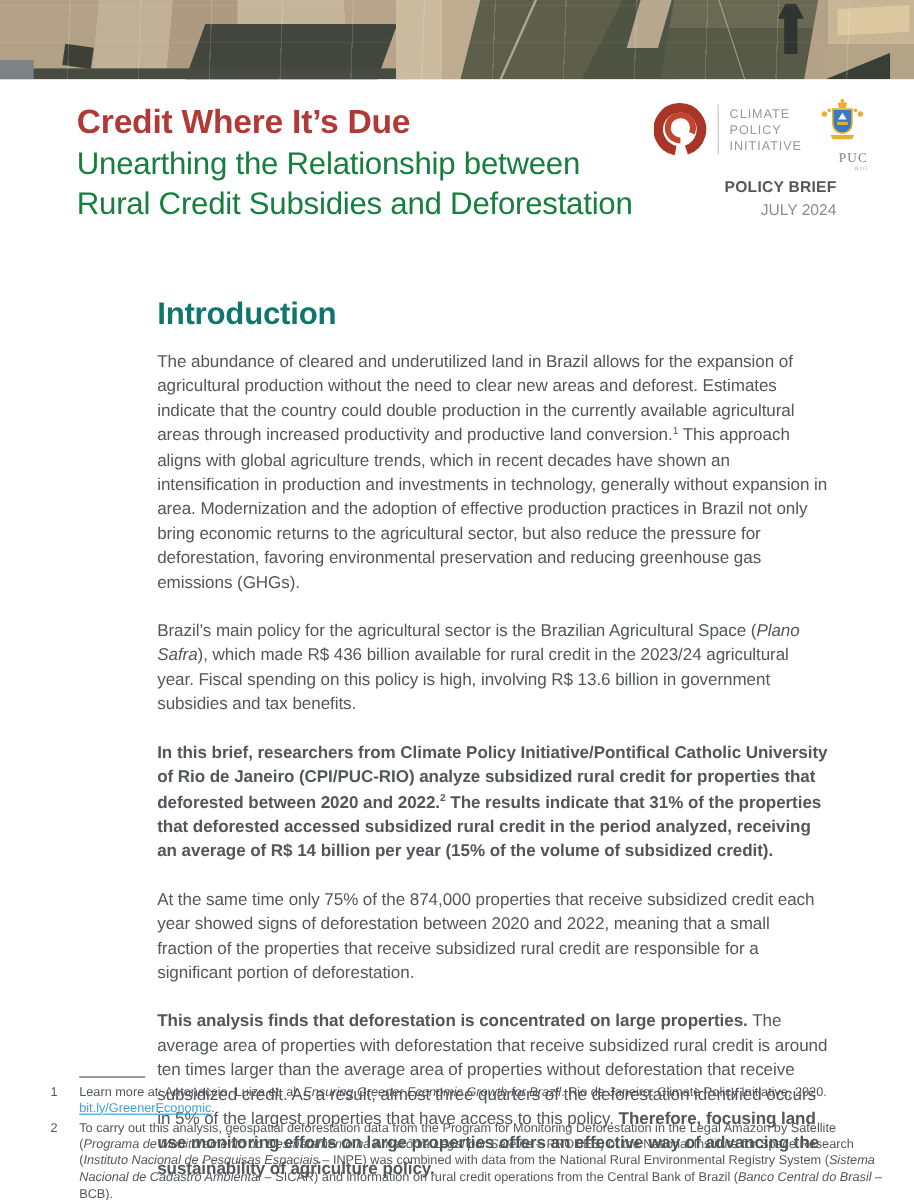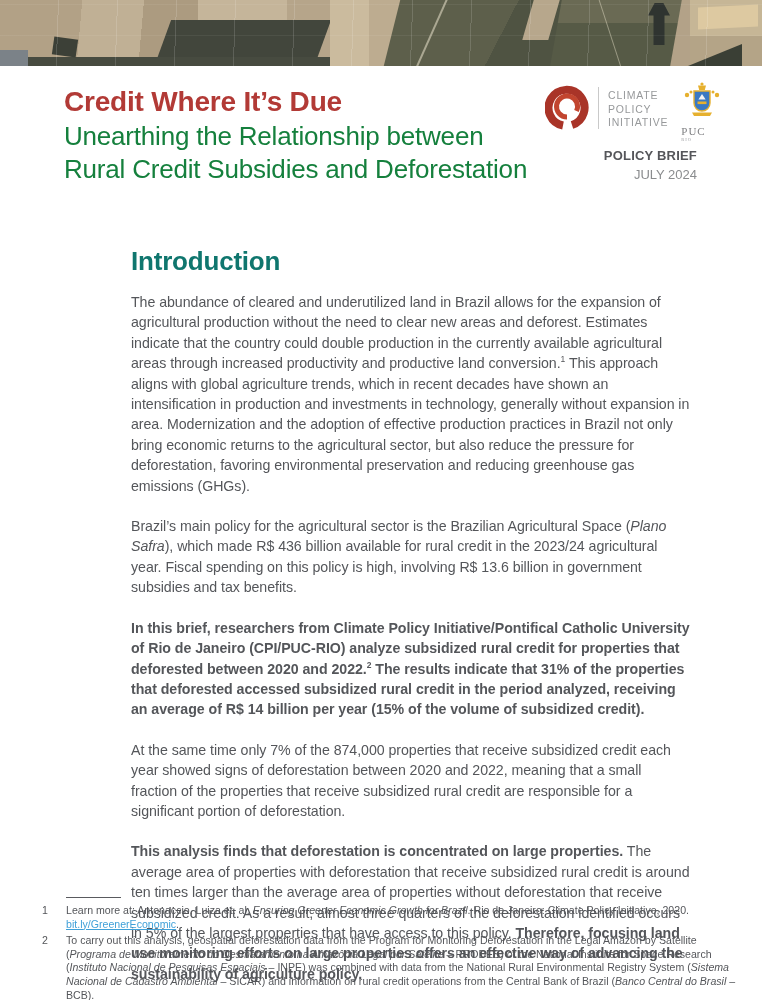--- a/index.html
+++ b/index.html
@@ -46,21 +46,21 @@
 
   .logo-row {
     position: absolute; top: 84px; left: 545px;
     display: flex; align-items: flex-start; gap: 9px;
   }
   .cpi-text {
     font-size: 10.5px; line-height: 13.5px; letter-spacing: 0.8px;
     color: #97999b; margin-top: 5px;
   }
   .logo-divider { width: 1px; height: 42px; background: #c9c9c9; margin-top: 3px; }
-  .puc-wrap { text-align: left; margin-left: 4px; margin-top: -2px; }
+  .puc-wrap { text-align: right; margin-left: 4px; margin-top: -2px; }
   .puc-label { font-family: "Liberation Serif", "DejaVu Serif", serif; font-size: 11px; color: #808184; letter-spacing: 1px; margin-top: 1px; }
   .puc-sublabel { font-family: "Liberation Serif", "DejaVu Serif", serif; font-size: 4.5px; color: #9b9da0; letter-spacing: 1px; }
 
   .brief-meta { position: absolute; top: 148px; right: 65px; text-align: right; }
   .doc-type { font-size: 13px; font-weight: 700; color: #55565a; letter-spacing: 0.2px; }
   .doc-date { font-size: 13px; font-weight: 400; color: #8a8c8e; margin-top: 4px; }
 
   
   main { position: absolute; left: 131px; top: 246px; width: 560px; }
   .section-heading {
@@ -158,21 +158,21 @@
   <div class="brief-meta">
     <div class="doc-type">POLICY BRIEF</div>
     <div class="doc-date">JULY 2024</div>
   </div>
 
   <main>
     <h2 class="section-heading">Introduction</h2>
     <p><span class="seg-n">The abundance of cleared and underutilized land in Brazil allows for the expansion of agricultural production without the need to clear new areas and deforest. Estimates indicate that the country could double production in the currently available agricultural areas through increased productivity and productive land conversion.</span><span class="seg-sup">1</span><span class="seg-n"> This approach aligns with global agriculture trends, which in recent decades have shown an intensification in production and investments in technology, generally without expansion in area. Modernization and the adoption of effective production practices in Brazil not only bring economic returns to the agricultural sector, but also reduce the pressure for deforestation, favoring environmental preservation and reducing greenhouse gas emissions (GHGs).</span></p>
     <p><span class="seg-n">Brazil’s main policy for the agricultural sector is the Brazilian Agricultural Space (</span><span class="seg-i">Plano Safra</span><span class="seg-n">), which made R$ 436 billion available for rural credit in the 2023/24 agricultural year. Fiscal spending on this policy is high, involving R$ 13.6 billion in government subsidies and tax benefits.</span></p>
     <p><span class="seg-b">In this brief, researchers from Climate Policy Initiative/Pontifical Catholic University of Rio de Janeiro (CPI/PUC-RIO) analyze subsidized rural credit for properties that deforested between 2020 and 2022.</span><span class="seg-bsup">2</span><span class="seg-b"> The results indicate that 31% of the properties that deforested accessed subsidized rural credit in the period analyzed, receiving an average of R$ 14 billion per year (15% of the volume of subsidized credit).</span></p>
-    <p><span class="seg-n">At the same time only 7% of the 874,000 properties that receive subsidized credit each year showed signs of deforestation between 2020 and 2022, meaning that a small fraction of the properties that receive subsidized rural credit are responsible for a significant portion of deforestation.</span></p>
+    <p><span class="seg-n">At the same time only 75% of the 874,000 properties that receive subsidized credit each year showed signs of deforestation between 2020 and 2022, meaning that a small fraction of the properties that receive subsidized rural credit are responsible for a significant portion of deforestation.</span></p>
     <p><span class="seg-b">This analysis finds that deforestation is concentrated on large properties.</span><span class="seg-n"> The average area of properties with deforestation that receive subsidized rural credit is around ten times larger than the average area of properties without deforestation that receive subsidized credit. As a result, almost three quarters of the deforestation identified occurs in 5% of the largest properties that have access to this policy. </span><span class="seg-b">Therefore, focusing land use monitoring efforts on large properties offers an effective way of advancing the sustainability of agriculture policy.</span></p>
   </main>
 
   <div class="footnotes">
     <div class="fn-rule"></div>
     <div class="fn">
       <span class="fn-num">1</span>
       <span class="fn-text"><span class="seg-n">Learn more at: Antonaccio, Luiza et. al. </span><span class="seg-i">Ensuring Greener Economic Growth for Brazil</span><span class="seg-n">. Rio de Janeiro: Climate Policy Initiative, 2020.</span><br><a class="seg-link" href="#">bit.ly/GreenerEconomic</a><span class="seg-n">.</span></span>
     </div>
     <div class="fn">

